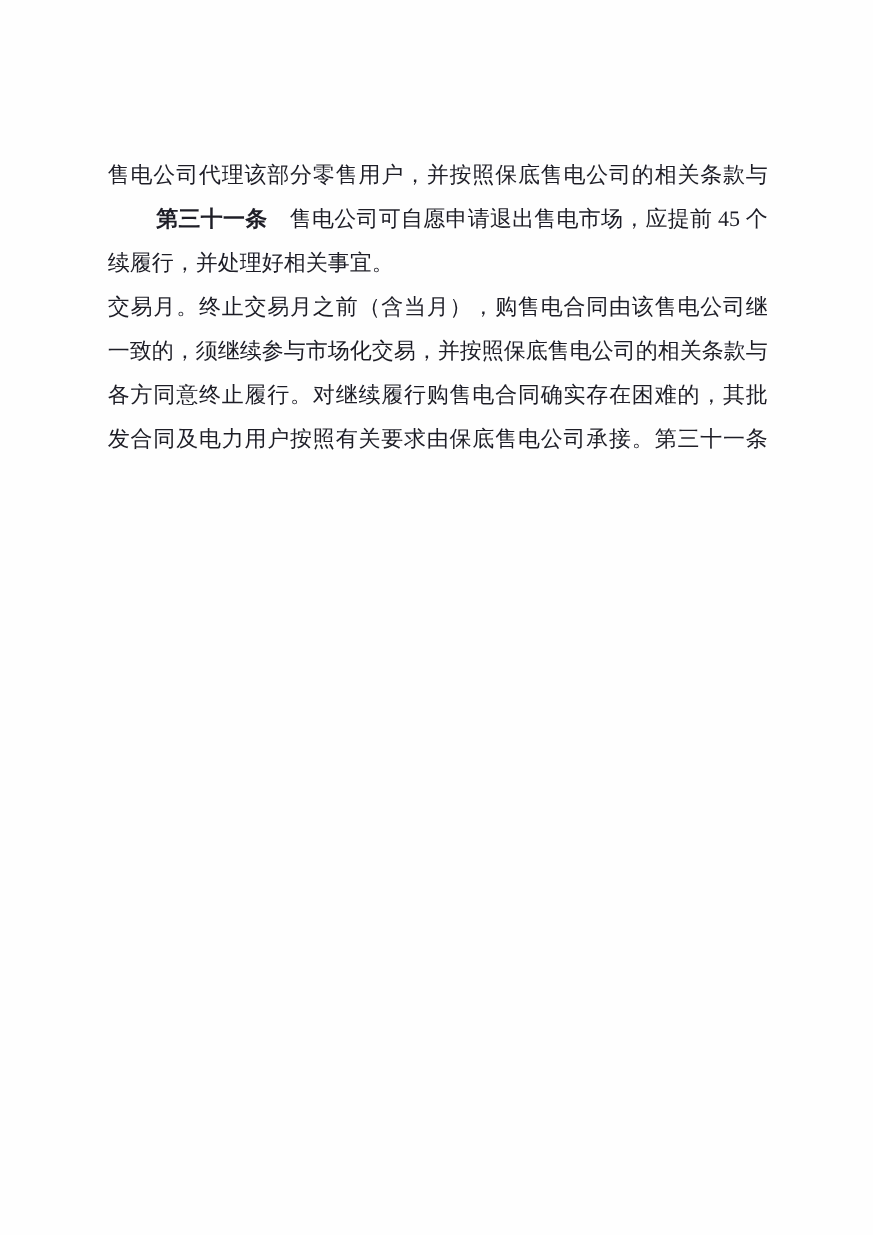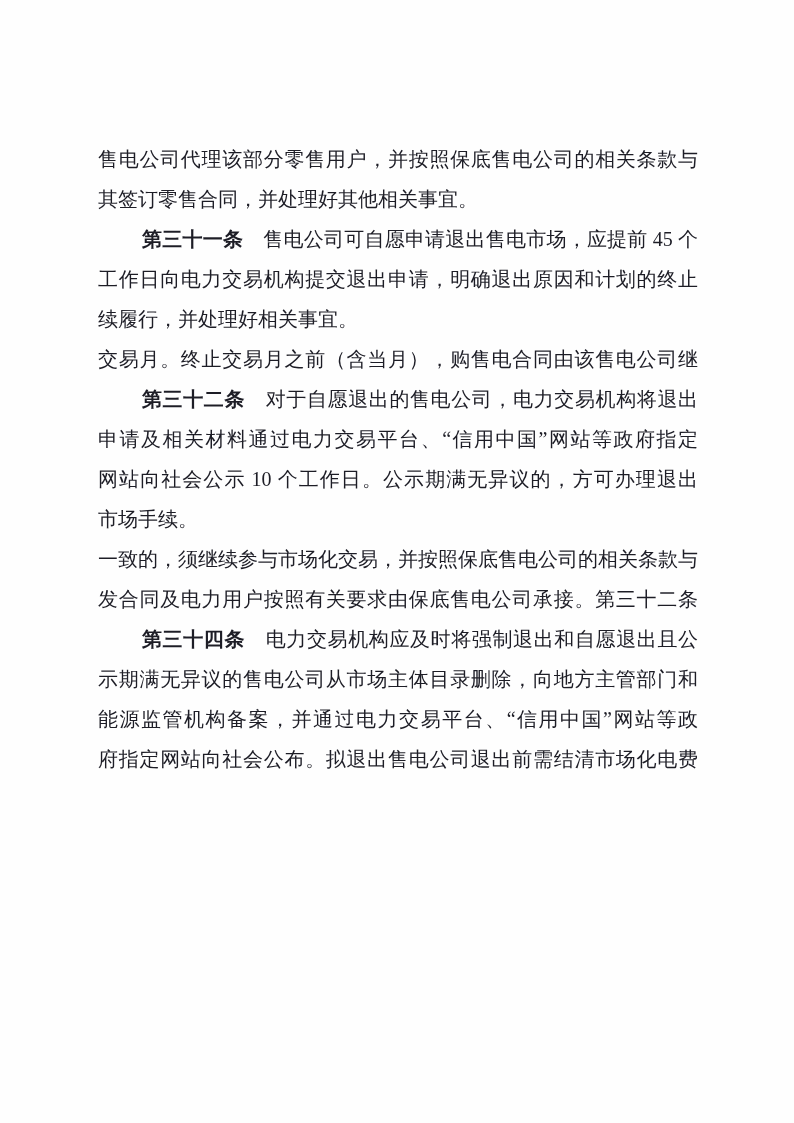--- a/index.html
+++ b/index.html
@@ -50,38 +50,25 @@
     font-weight: 700;
   }
 </style>
 </head>
 <body>
 
 <div class="page">
   <div class="content">
       <div class="paragraph">
         <div class="line">售电公司代理该部分零售用户，并按照保底售电公司的相关条款与</div>
-        <div class="line nofill">其签订零售合同，并处理好其他相关事宜。</div>
       </div>
       <div class="paragraph">
         <div class="line indent"><b class="term">第三十一条</b>　售电公司可自愿申请退出售电市场，应提前 45 个</div>
-        <div class="line">工作日向电力交易机构提交退出申请，明确退出原因和计划的终止</div>
         <div class="line nofill">续履行，并处理好相关事宜。</div>
         <div class="line">交易月。终止交易月之前（含当月），购售电合同由该售电公司继</div>
       </div>
       <div class="paragraph">
-        <div class="line indent"><b class="term">第三十二条</b>　对于自愿退出的售电公司，电力交易机构将退出</div>
-        <div class="line">申请及相关材料通过电力交易平台、“信用中国”网站等政府指定</div>
-        <div class="line">网站向社会公示 10 个工作日。公示期满无异议的，方可办理退出</div>
-        <div class="line nofill">市场手续。</div>
-      </div>
-      <div class="paragraph">
         <div class="line">一致的，须继续参与市场化交易，并按照保底售电公司的相关条款与</div>
-        <div class="line">发合同及电力用户按照有关要求由保底售电公司承接。第三十二条</div>
-      </div>
-      <div class="paragraph">
-        <div class="line indent"><b class="term">第三十四条</b>　电力交易机构应及时将强制退出和自愿退出且公</div>
-        <div class="line">示期满无异议的售电公司从市场主体目录删除，向地方主管部门和</div>
-        <div class="line">能源监管机构备案，并通过电力交易平台、“信用中国”网站等政</div>
-        <div class="line">府指定网站向社会公布。拟退出售电公司退出前需结清市场化电费</div>
+        <div class="line">各方同意终止履行。对继续履行购售电合同确实存在困难的，其批</div>
+        <div class="line">发合同及电力用户按照有关要求由保底售电公司承接。第三十一条</div>
       </div>
     </div>
 </div>
 
 </body></html>

